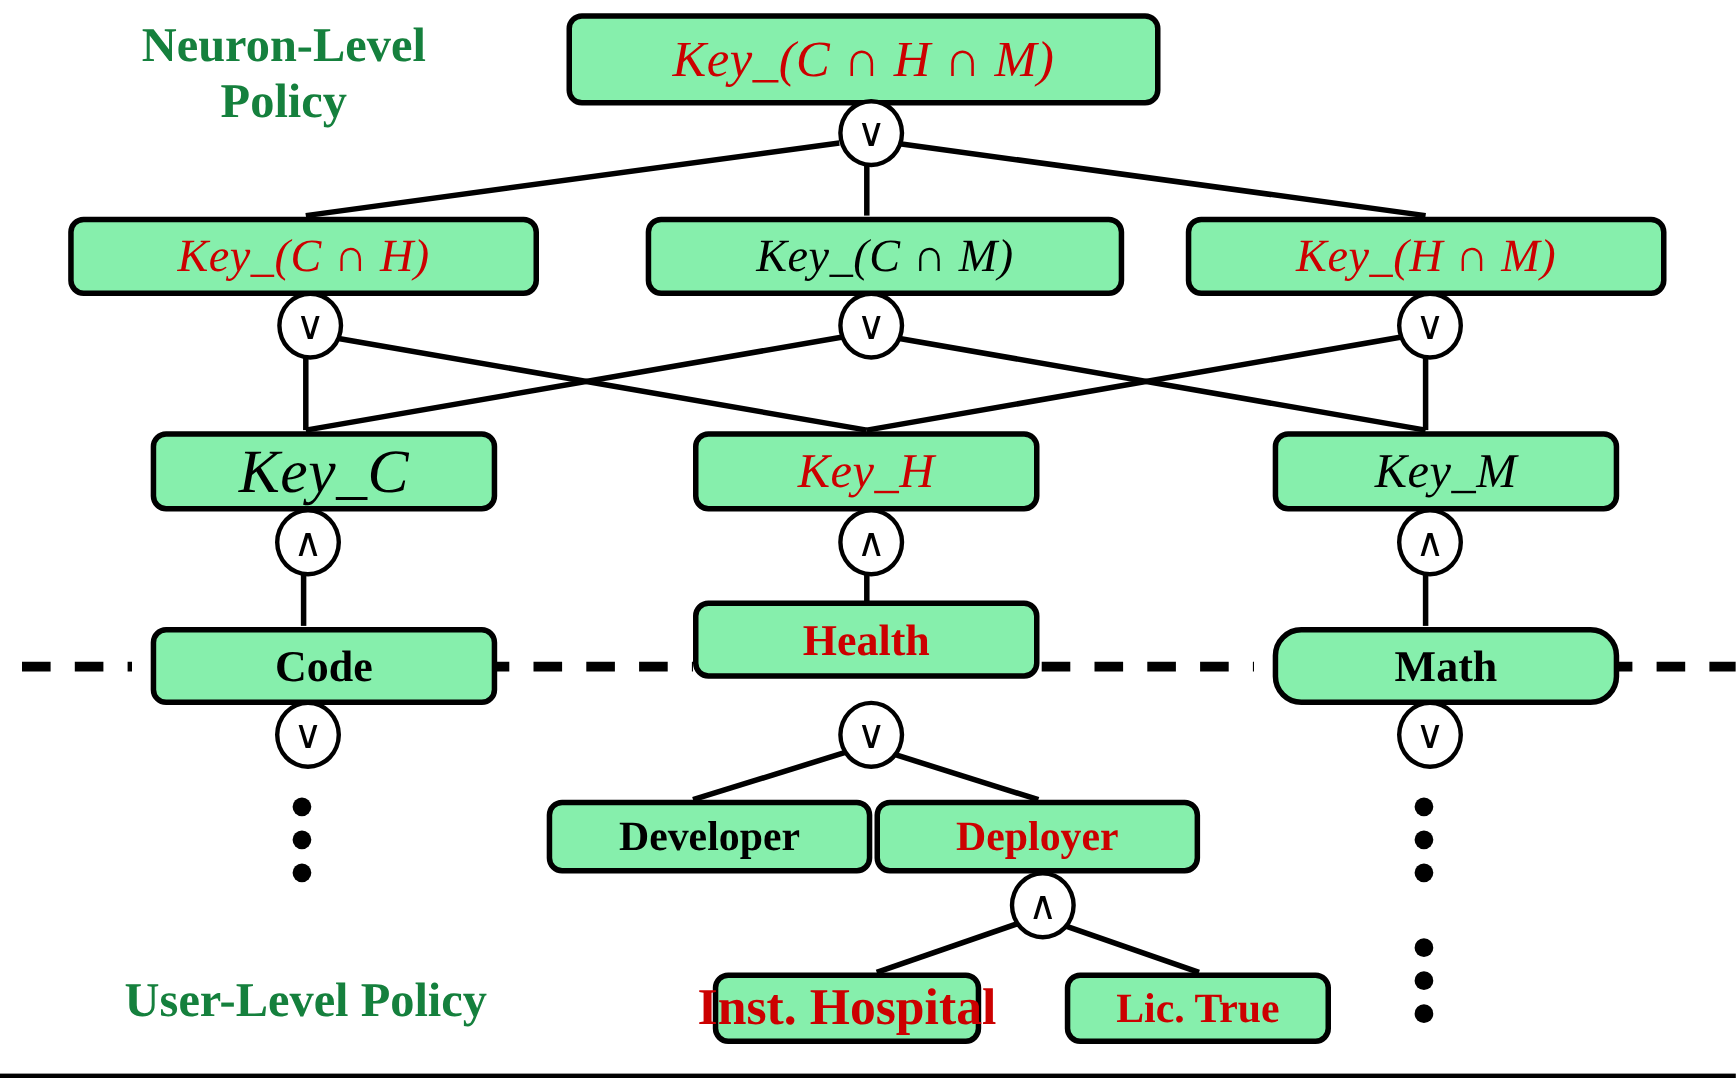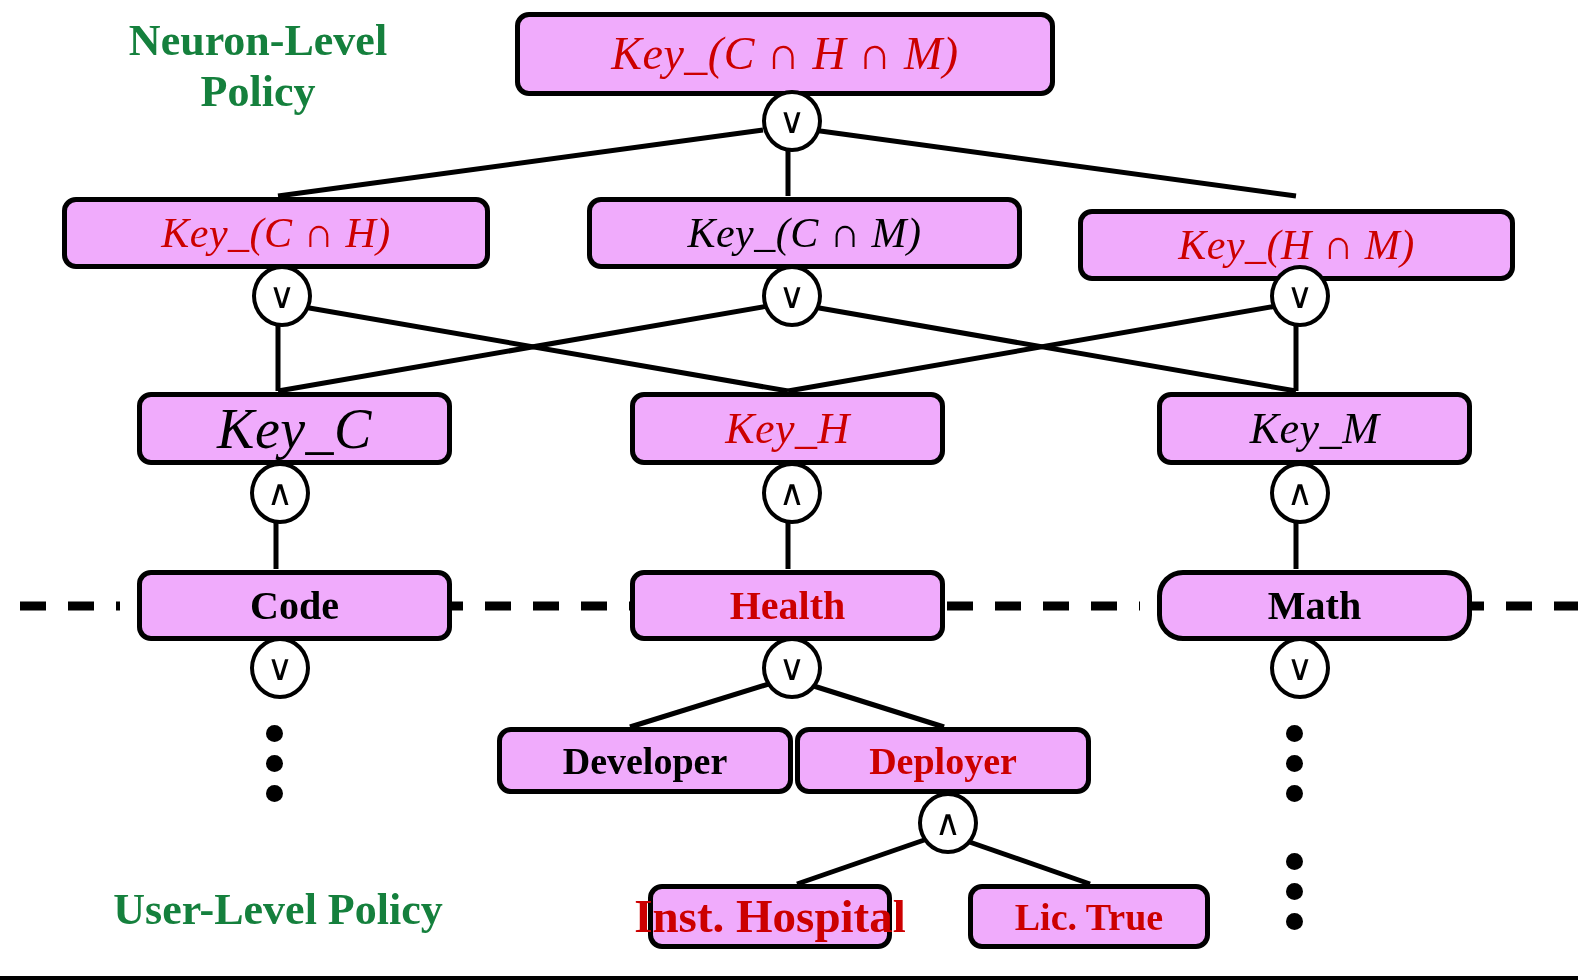--- a/index.html
+++ b/index.html
@@ -5,21 +5,21 @@
 <style>
   html,body{margin:0;padding:0;background:#ffffff;}
   body{width:1578px;height:980px;overflow:hidden;
        font-family:"Liberation Serif", serif;}
   #stage{position:relative;width:1578px;height:980px;background:#fff;}
 
   svg.edges{position:absolute;left:0;top:0;width:1578px;height:980px;
             pointer-events:none;}
 
   .node{position:absolute;box-sizing:border-box;
-        border:5px solid #000;border-radius:14px;background:#f0abfc;
+        border:5px solid #000;border-radius:14px;background:#86efac;
         display:flex;align-items:center;justify-content:center;
         text-align:center;line-height:1;z-index:5;}
   .node span{display:block;white-space:nowrap;}
 
   
   .math{font-family:"Liberation Serif", serif;font-style:italic;}
   .math span{letter-spacing:.5px;}
   
   .bold{font-weight:bold;}
 
@@ -97,41 +97,41 @@
   </div>
 
   <div class="node math red" style="left:62px;top:197px;width:428px;height:72px;font-size:42px;justify-content:center;">
     <span>Key_(C ∩ H)</span>
   </div>
 
   <div class="node math blk" style="left:570px;top:197px;width:435px;height:72px;font-size:42px;">
     <span>Key_(C ∩ M)</span>
   </div>
 
-  <div class="node math red" style="left:1078px;top:197px;width:437px;height:72px;font-size:42px;margin-top:12px;">
+  <div class="node math red" style="left:1078px;top:197px;width:437px;height:72px;font-size:42px;">
     <span>Key_(H ∩ M)</span>
   </div>
 
   <div class="node math blk" style="left:120px;top:392px;width:315px;height:73px;font-size:56px;">
     <span>Key_C</span>
   </div>
 
   <div class="node math red" style="left:630px;top:392px;width:315px;height:73px;font-size:44px;">
     <span>Key_H</span>
   </div>
 
   <div class="node math blk" style="left:1140px;top:392px;width:315px;height:73px;font-size:44px;">
     <span>Key_M</span>
   </div>
 
   <div class="node bold blk" style="left:120px;top:570px;width:315px;height:71px;font-size:40px;">
     <span>Code</span>
   </div>
 
-  <div class="node bold red" style="left:630px;top:570px;width:315px;height:71px;font-size:40px;">
+  <div class="node bold red" style="left:630px;top:546px;width:315px;height:71px;font-size:40px;">
     <span>Health</span>
   </div>
 
   <div class="node bold blk" style="left:1140px;top:570px;width:315px;height:71px;font-size:40px;border-radius:26px;">
     <span>Math</span>
   </div>
 
   <div class="node bold blk" style="left:480px;top:727px;width:296px;height:67px;font-size:38px;">
     <span>Developer</span>
   </div>

